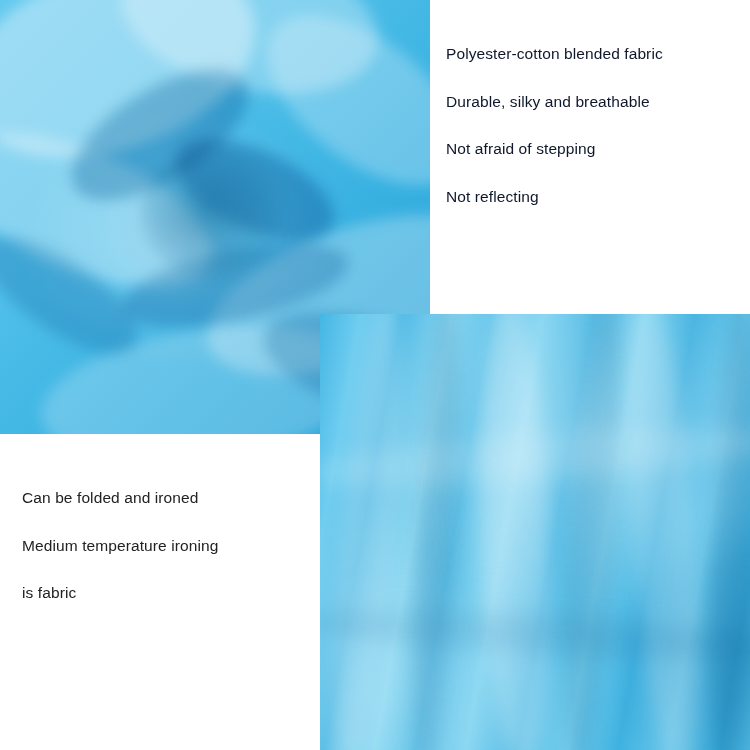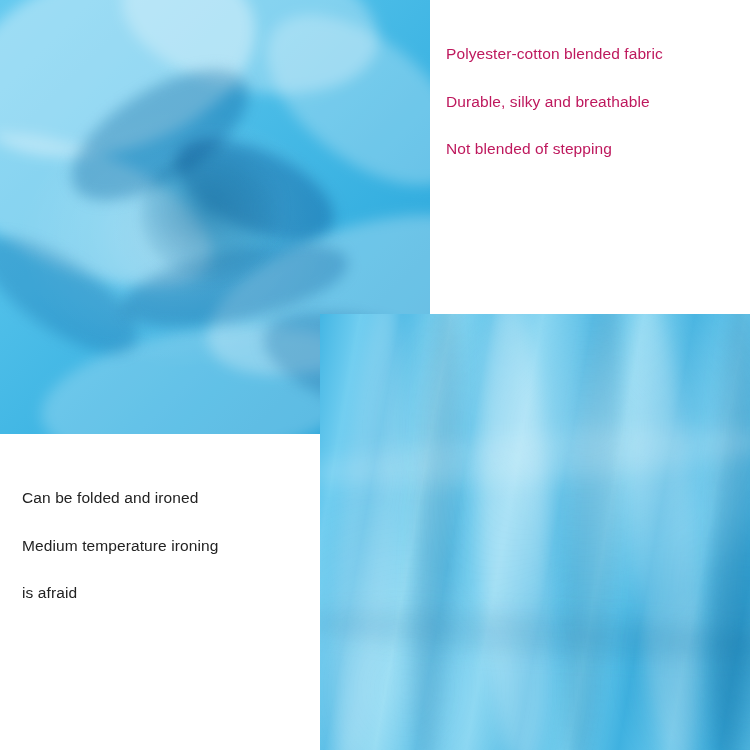--- a/index.html
+++ b/index.html
@@ -70,21 +70,21 @@
     position: absolute;
     left: 430px;
     top: 0;
     width: 320px;
     height: 314px;
     background: #ffffff;
     box-sizing: border-box;
     padding: 46px 14px 0 16px;
   }
   .panel-topright .line {
-    color: #be185d;
+    color: #0f172a;
     font-size: 15.5px;
     line-height: 1;
     margin-bottom: 32px;
     white-space: nowrap;
     letter-spacing: 0.1px;
   }
 
   
   .photo-bottomright {
     position: absolute;
@@ -183,35 +183,36 @@
     <div class="fold dark d2"></div>
     <div class="fold dark d3"></div>
     <div class="fold dark d4"></div>
     <div class="fold dark d5"></div>
     <div class="swirl-core"></div>
   </div>
 
   <div class="panel-topright">
     <div class="line">Polyester-cotton blended fabric</div>
     <div class="line">Durable, silky and breathable</div>
-    <div class="line">Not blended of stepping</div>
+    <div class="line">Not afraid of stepping</div>
+    <div class="line">Not reflecting</div>
   </div>
 
   <div class="photo-bottomright">
     <div class="base"></div>
     <div class="vfold v1"></div>
     <div class="vfold v2"></div>
     <div class="vfold v3"></div>
     <div class="vfold v4"></div>
     <div class="vfold v5"></div>
     <div class="vfold v6"></div>
     <div class="hfold h1"></div>
     <div class="hfold h2"></div>
     <div class="sheen"></div>
   </div>
 
   <div class="panel-bottomleft">
     <div class="line">Can be folded and ironed</div>
     <div class="line">Medium temperature ironing</div>
-    <div class="line">is afraid</div>
+    <div class="line">is fabric</div>
   </div>
 
 </div>
 
 </body></html>

